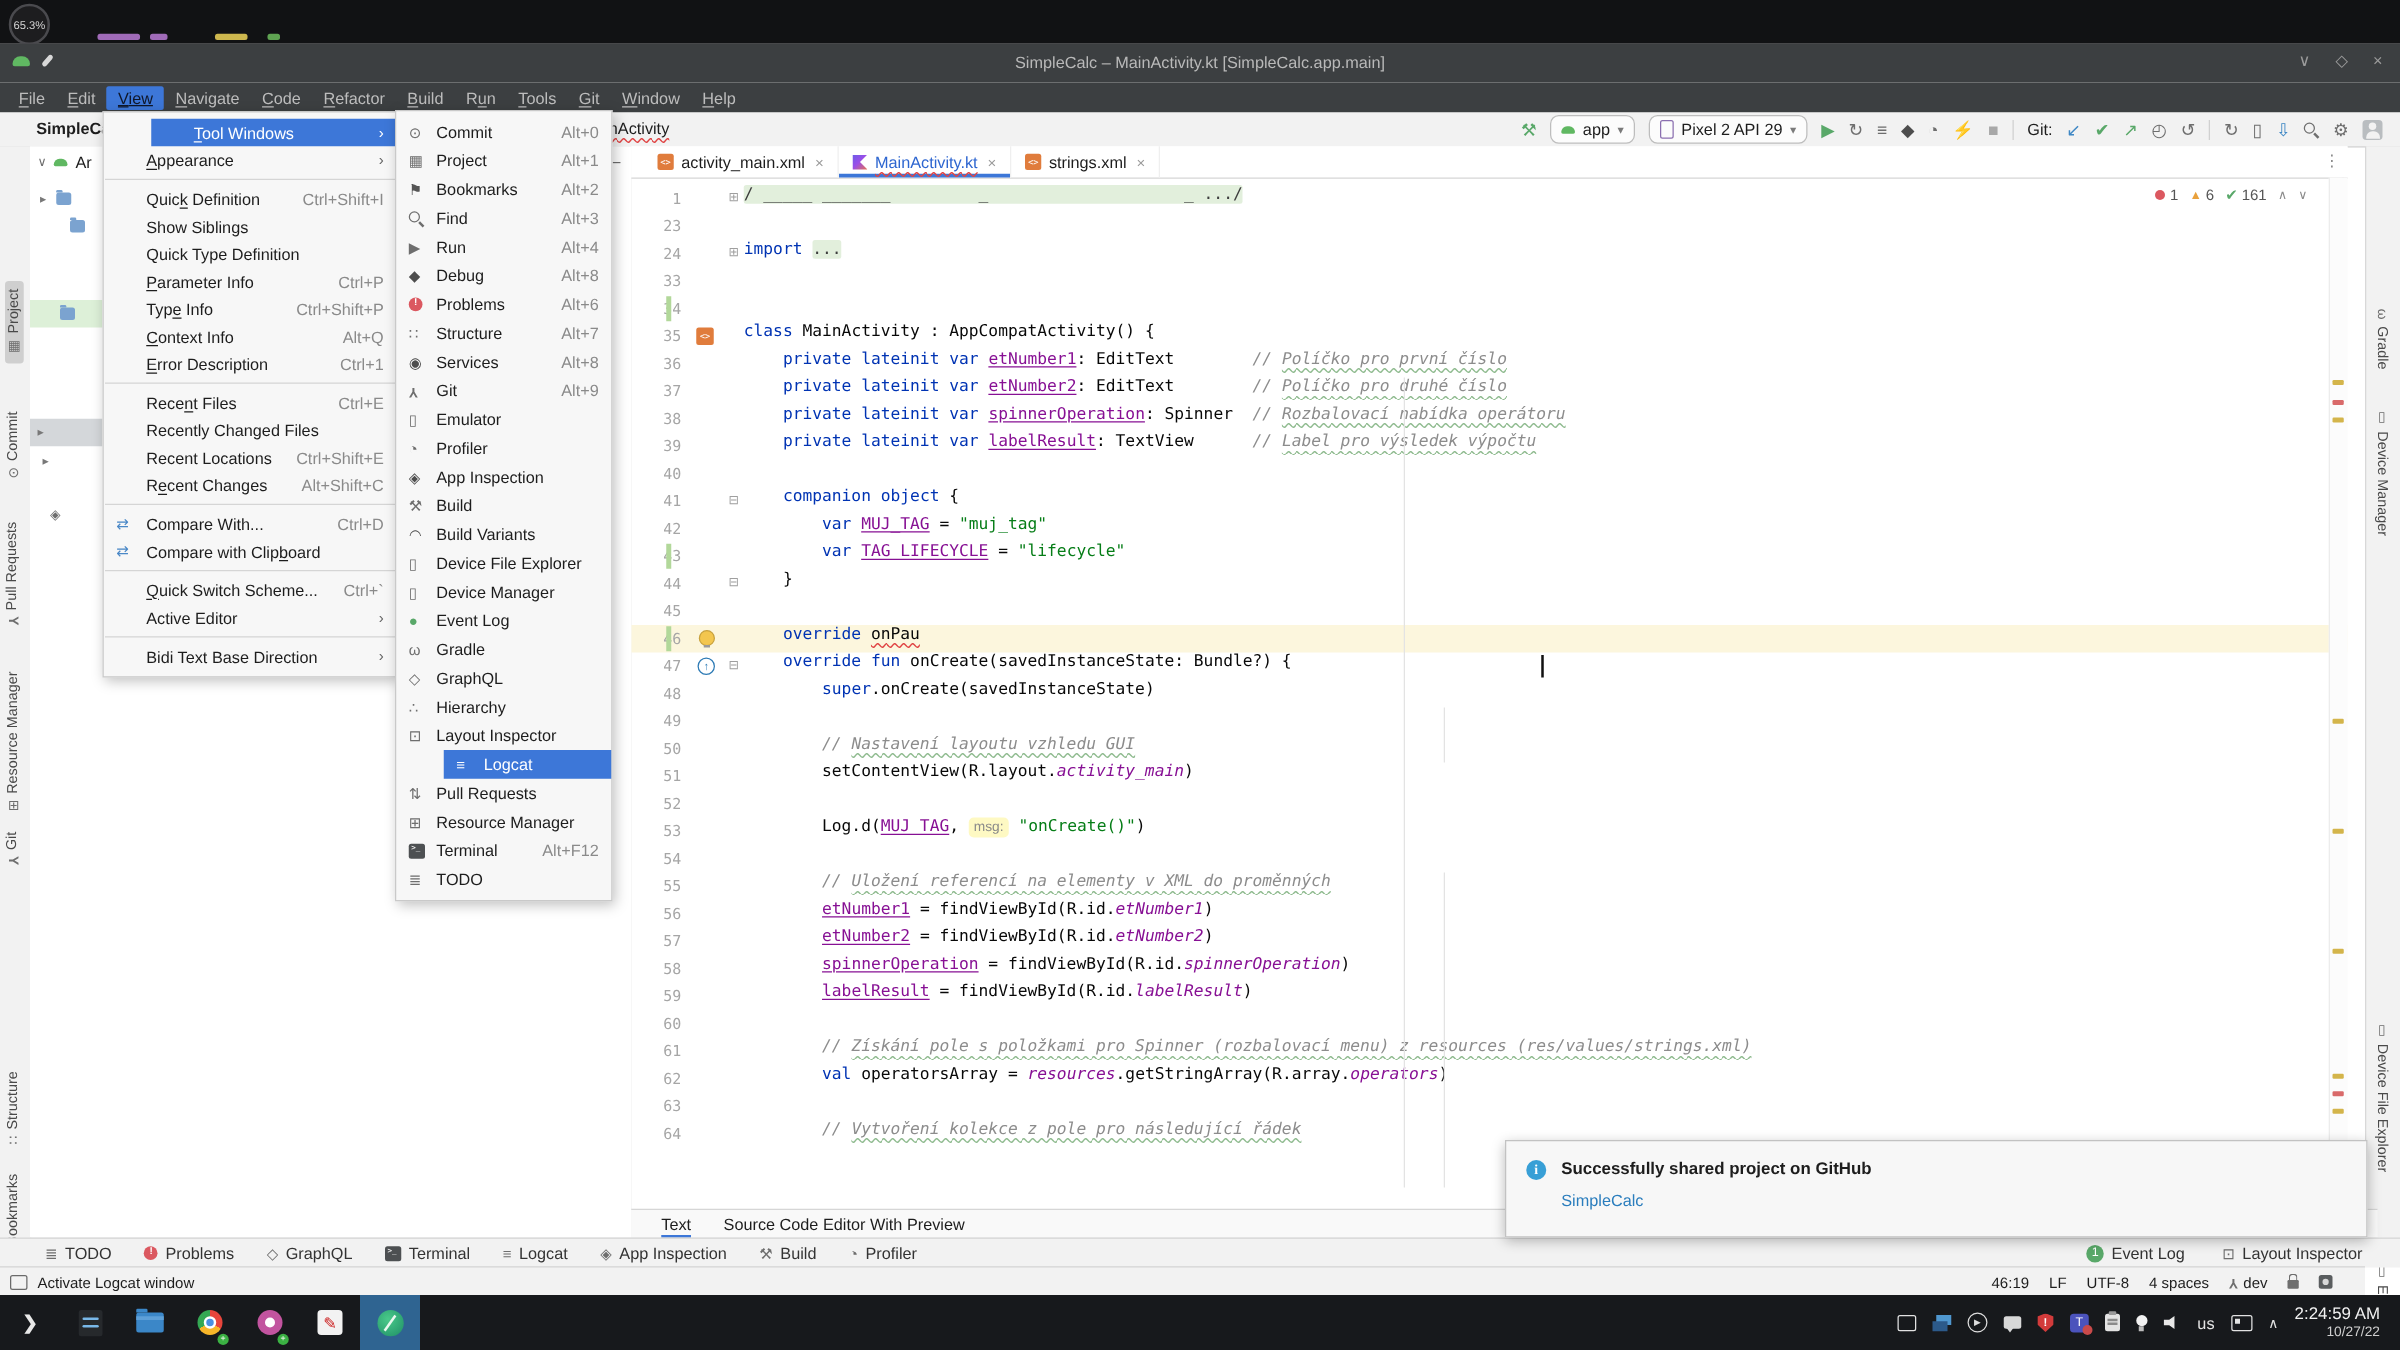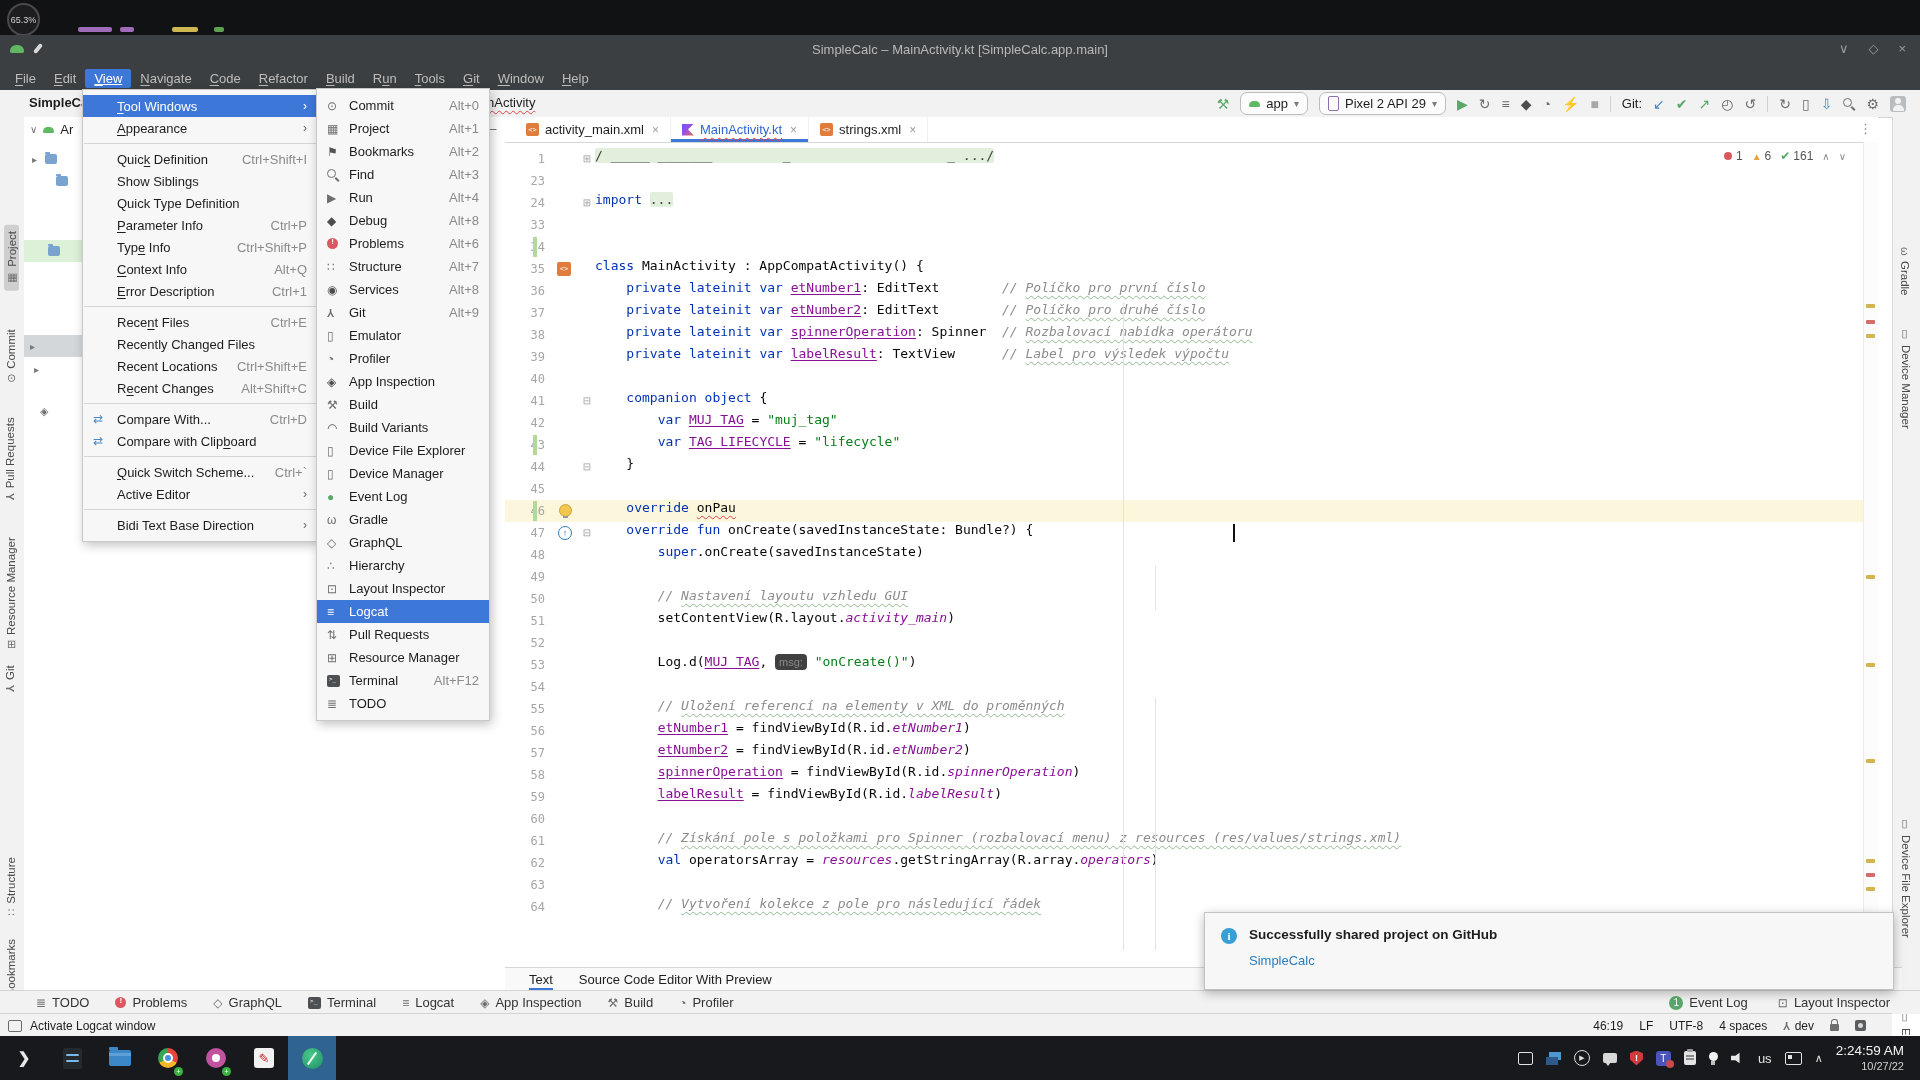--- a/index.html
+++ b/index.html
@@ -17,21 +17,21 @@
 
   
   #titlebar{left:0;top:35px;width:1920px;height:31px;background:#3c3f41;}
   .tb-title{position:absolute;left:0;right:0;top:7px;text-align:center;color:#b9b9b9;font-size:13px;}
   .android-head{display:inline-block;width:14px;height:8px;background:#60b862;border-radius:7px 7px 2px 2px;}
   .pin-icon{display:inline-block;width:4px;height:11px;background:#d8d8d8;border-radius:2px;transform:rotate(40deg);}
   .tb-left{position:absolute;left:10px;top:8px;display:flex;gap:12px;align-items:center;}
   .tb-controls{position:absolute;right:14px;top:6px;display:flex;gap:20px;color:#9b9b9b;font-size:13px;}
   #menubar{left:0;top:66px;width:1920px;height:24px;background:#3c3f41;display:flex;align-items:center;padding-left:6px;}
   .mitem{padding:2px 9px;color:#bdbdbd;cursor:default;}
-  .mitem.active{background:#3d77d8;color:#ffffff;border-radius:2px;text-decoration:underline;}
+  .mitem.active{background:#3d77d8;color:#0f172a;border-radius:2px;text-decoration:underline;}
 
   
   #secondrow{left:0;top:90px;width:1920px;height:27px;background:#f2f2f2;border-bottom:1px solid #d4d4d4;}
   .crumb-left{position:absolute;left:29px;top:5px;font-weight:bold;}
   .crumb-right{position:absolute;left:487px;top:5px;text-decoration:underline wavy #e04343 1px;text-underline-offset:3px;}
   #runbar{position:absolute;right:14px;top:1px;height:25px;display:flex;align-items:center;gap:11px;}
   .rb-ico{font-size:14px;color:#6e6e6e;}
   .rb-sep{width:1px;height:16px;background:#d0d0d0;}
   .pill{display:flex;align-items:center;gap:6px;height:21px;padding:0 8px;border:1px solid #bdbdbd;
         border-radius:7px;background:#fcfcfc;}
@@ -87,21 +87,21 @@
          color:#2e7bb5;font-size:9px;line-height:12px;text-align:center;}
   .g-android{position:absolute;left:4px;top:4px;width:14px;height:14px;background:#e07c3c;border-radius:2px;
          color:#fff;font-size:7px;line-height:14px;text-align:center;font-family:"DejaVu Sans Mono",monospace;}
   .tk{color:#0033b3;} .ts{color:#067d17;}
   .tc,.cw{color:#8c8c8c;font-style:italic;}
   .cw{text-decoration:underline wavy #8fbb8f 1px;text-underline-offset:3px;}
   .tf{color:#871094;text-decoration:underline;text-underline-offset:2px;}
   .ti{color:#871094;font-style:italic;}
   .terr{color:#080808;text-decoration:underline wavy #e04343 1px;text-underline-offset:3px;}
   .fold{background:#e2efdc;color:#3d3d3d;border-radius:2px;}
-  .hint{background:#404040;color:#8a8a8a;border-radius:4px;padding:2px 4px;font-size:11px;font-family:"Liberation Sans",sans-serif;}
+  .hint{background:#fef9c3;color:#8a8a8a;border-radius:4px;padding:2px 4px;font-size:11px;font-family:"Liberation Sans",sans-serif;}
   .guide{position:absolute;width:1px;background:#e3e3e3;}
   #marginline{position:absolute;left:1369px;top:25px;width:1px;height:825px;background:#e0e0e0;}
   .caret{position:absolute;width:1.5px;height:18px;background:#111;}
   #inspectwidget{position:absolute;right:26px;top:30px;display:flex;gap:9px;align-items:center;font-size:12px;color:#555;
      background:rgba(255,255,255,.9);padding:2px 6px;border-radius:8px;}
   .insp-err{width:8px;height:8px;border-radius:50%;background:#db5860;display:inline-block;}
   .insp-warn{color:#e9a13c;font-size:10px;}
   .insp-ok{color:#59a869;}
   .insp-chev{color:#8a8a8a;font-size:10px;}
   #errstripe{position:absolute;right:0;top:25px;width:14px;height:825px;background:#fcfcfc;border-left:1px solid #ececec;}
@@ -114,21 +114,21 @@
   .popup{position:absolute;background:#f7f7f7;border:1px solid #c9c9c9;box-shadow:2px 3px 10px rgba(0,0,0,.25);padding:5px 0;z-index:50;}
   #viewmenu{left:82px;top:89px;width:234px;}
   #submenu{left:316px;top:88px;width:172px;}
   .vm-item{display:flex;align-items:center;height:22px;padding:0 10px 0 10px;gap:0;}
   #submenu .vm-item{height:23px;}
   .vm-ico{width:24px;flex:none;display:flex;align-items:center;justify-content:flex-start;font-size:12px;color:#6e6e6e;}
   #submenu .vm-ico{width:22px;}
   .vm-label{flex:1;white-space:nowrap;}
   .vm-sc{color:#8a8a8a;margin-left:18px;}
   .vm-arrow{color:#666;font-size:12px;margin-left:10px;}
-  .vm-item.sel{background:#3d77d8;color:#fff;}
+  .vm-item.sel{background:#3d77d8;color:#fff;margin-left:38px;}
   .vm-item.sel .vm-label,.vm-item.sel .vm-arrow,.vm-item.sel .vm-sc{color:#fff;}
   .vm-item.sel .mi{color:#fff;}
   .vm-sep{height:1px;background:#d5d5d5;margin:4px 1px;}
   .mi{display:inline-block;}
 
   
   .ci-find{width:12px;height:12px;position:relative;}
   .ci-find::before{content:"";position:absolute;left:0;top:0;width:7px;height:7px;border:1.6px solid #6e6e6e;border-radius:50%;}
   .ci-find::after{content:"";position:absolute;left:8.5px;top:8.5px;width:5px;height:1.8px;background:#6e6e6e;transform:rotate(45deg);transform-origin:0 0;}
   .ci-problems{width:11px;height:11px;border-radius:50%;background:#db5860;position:relative;}

